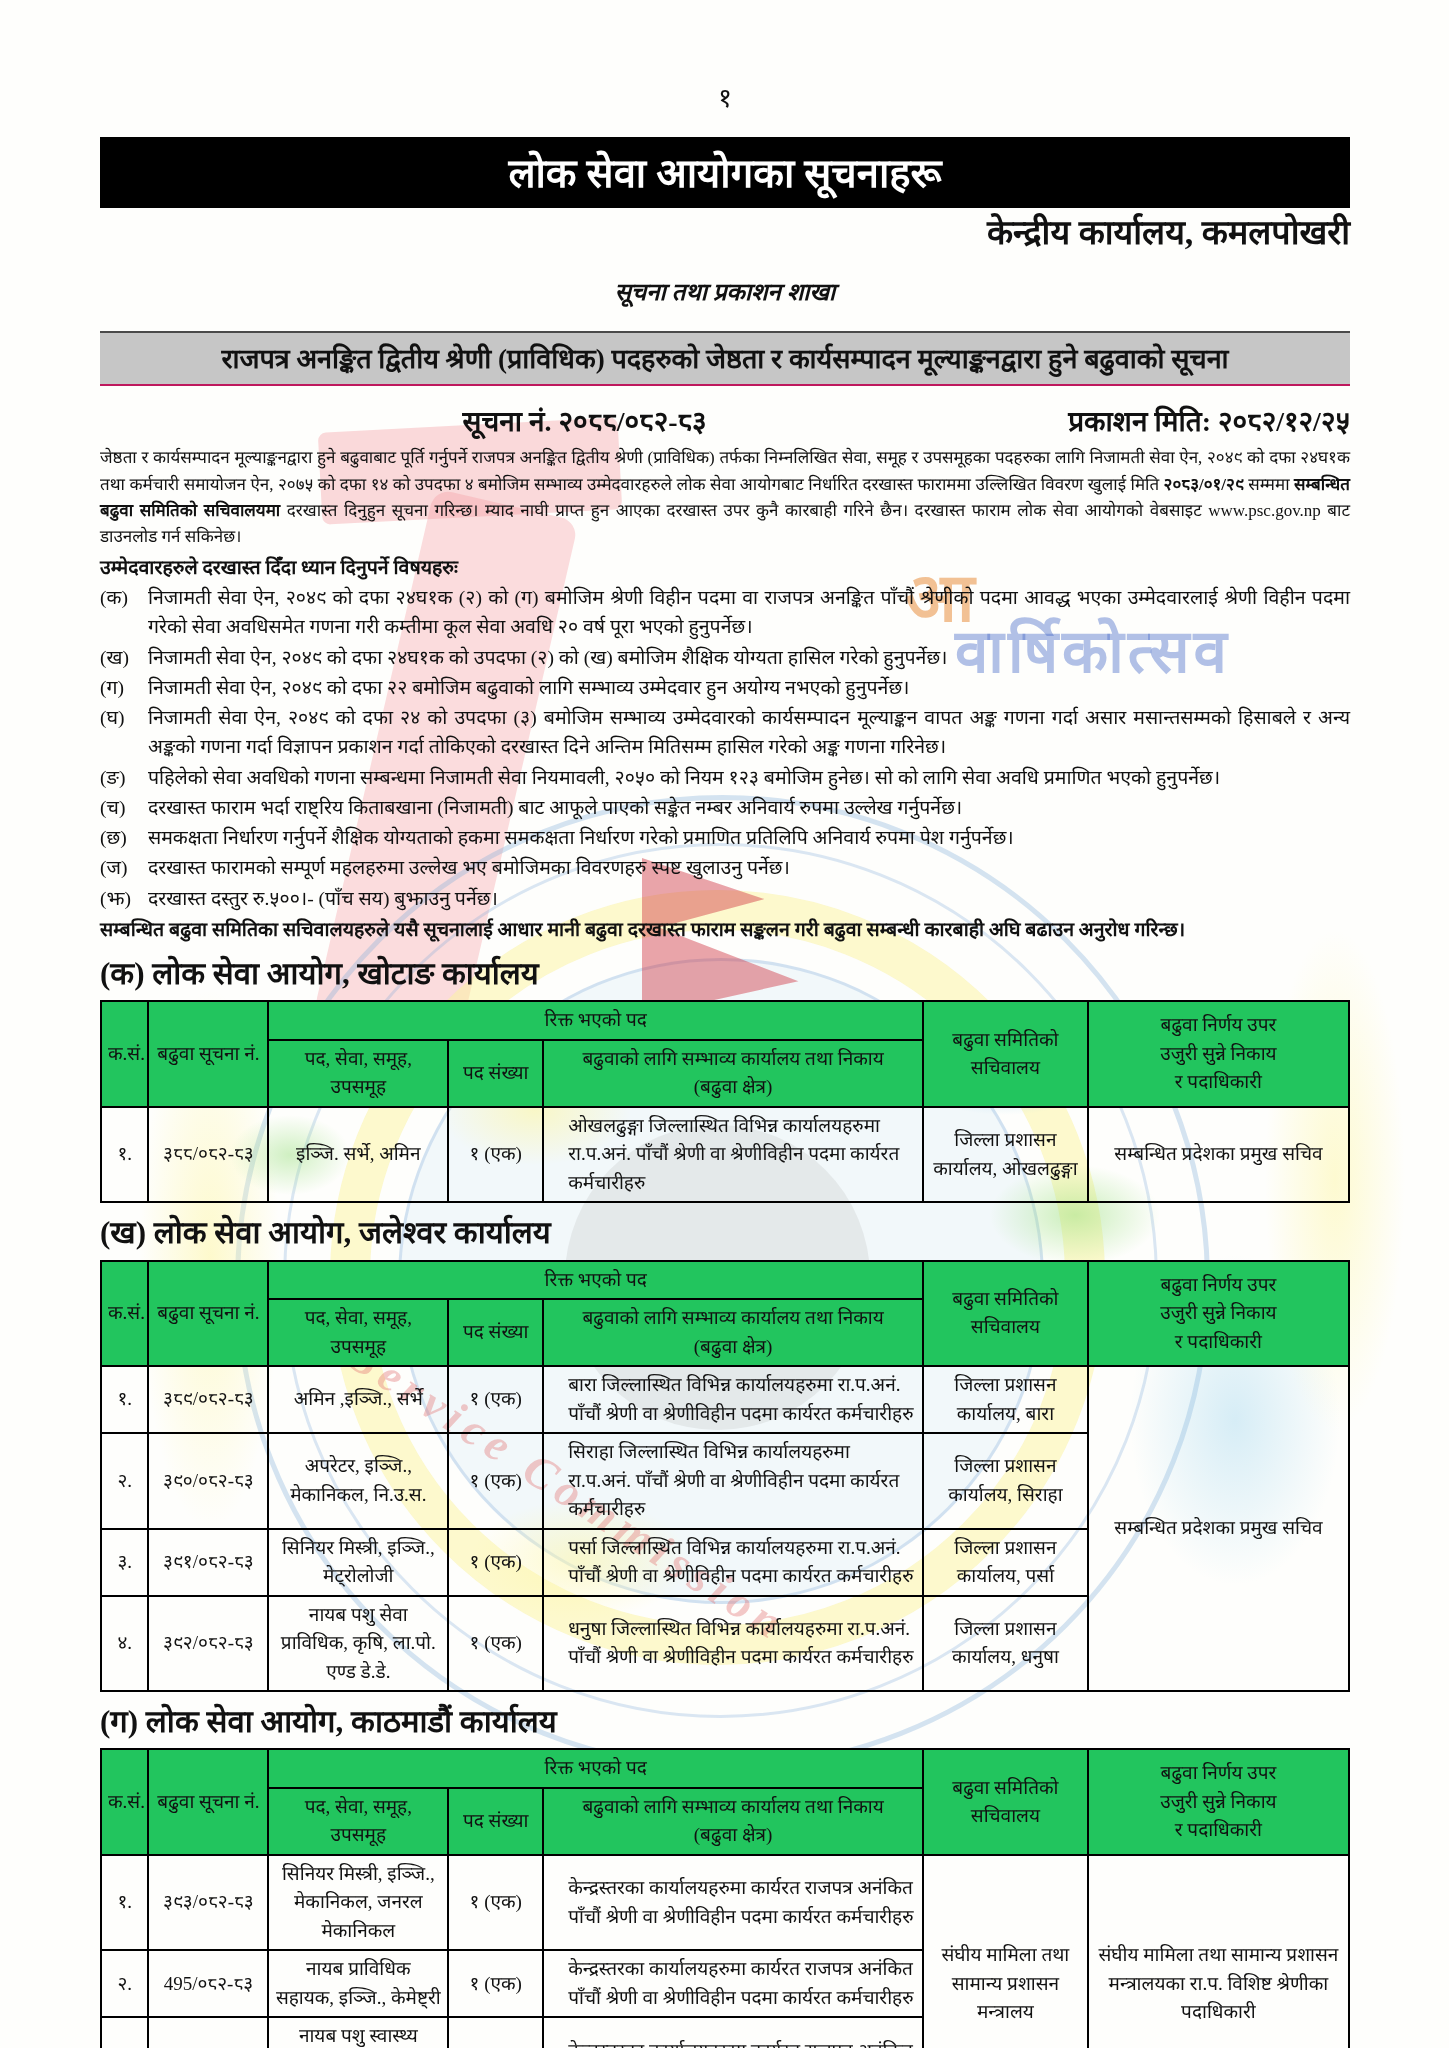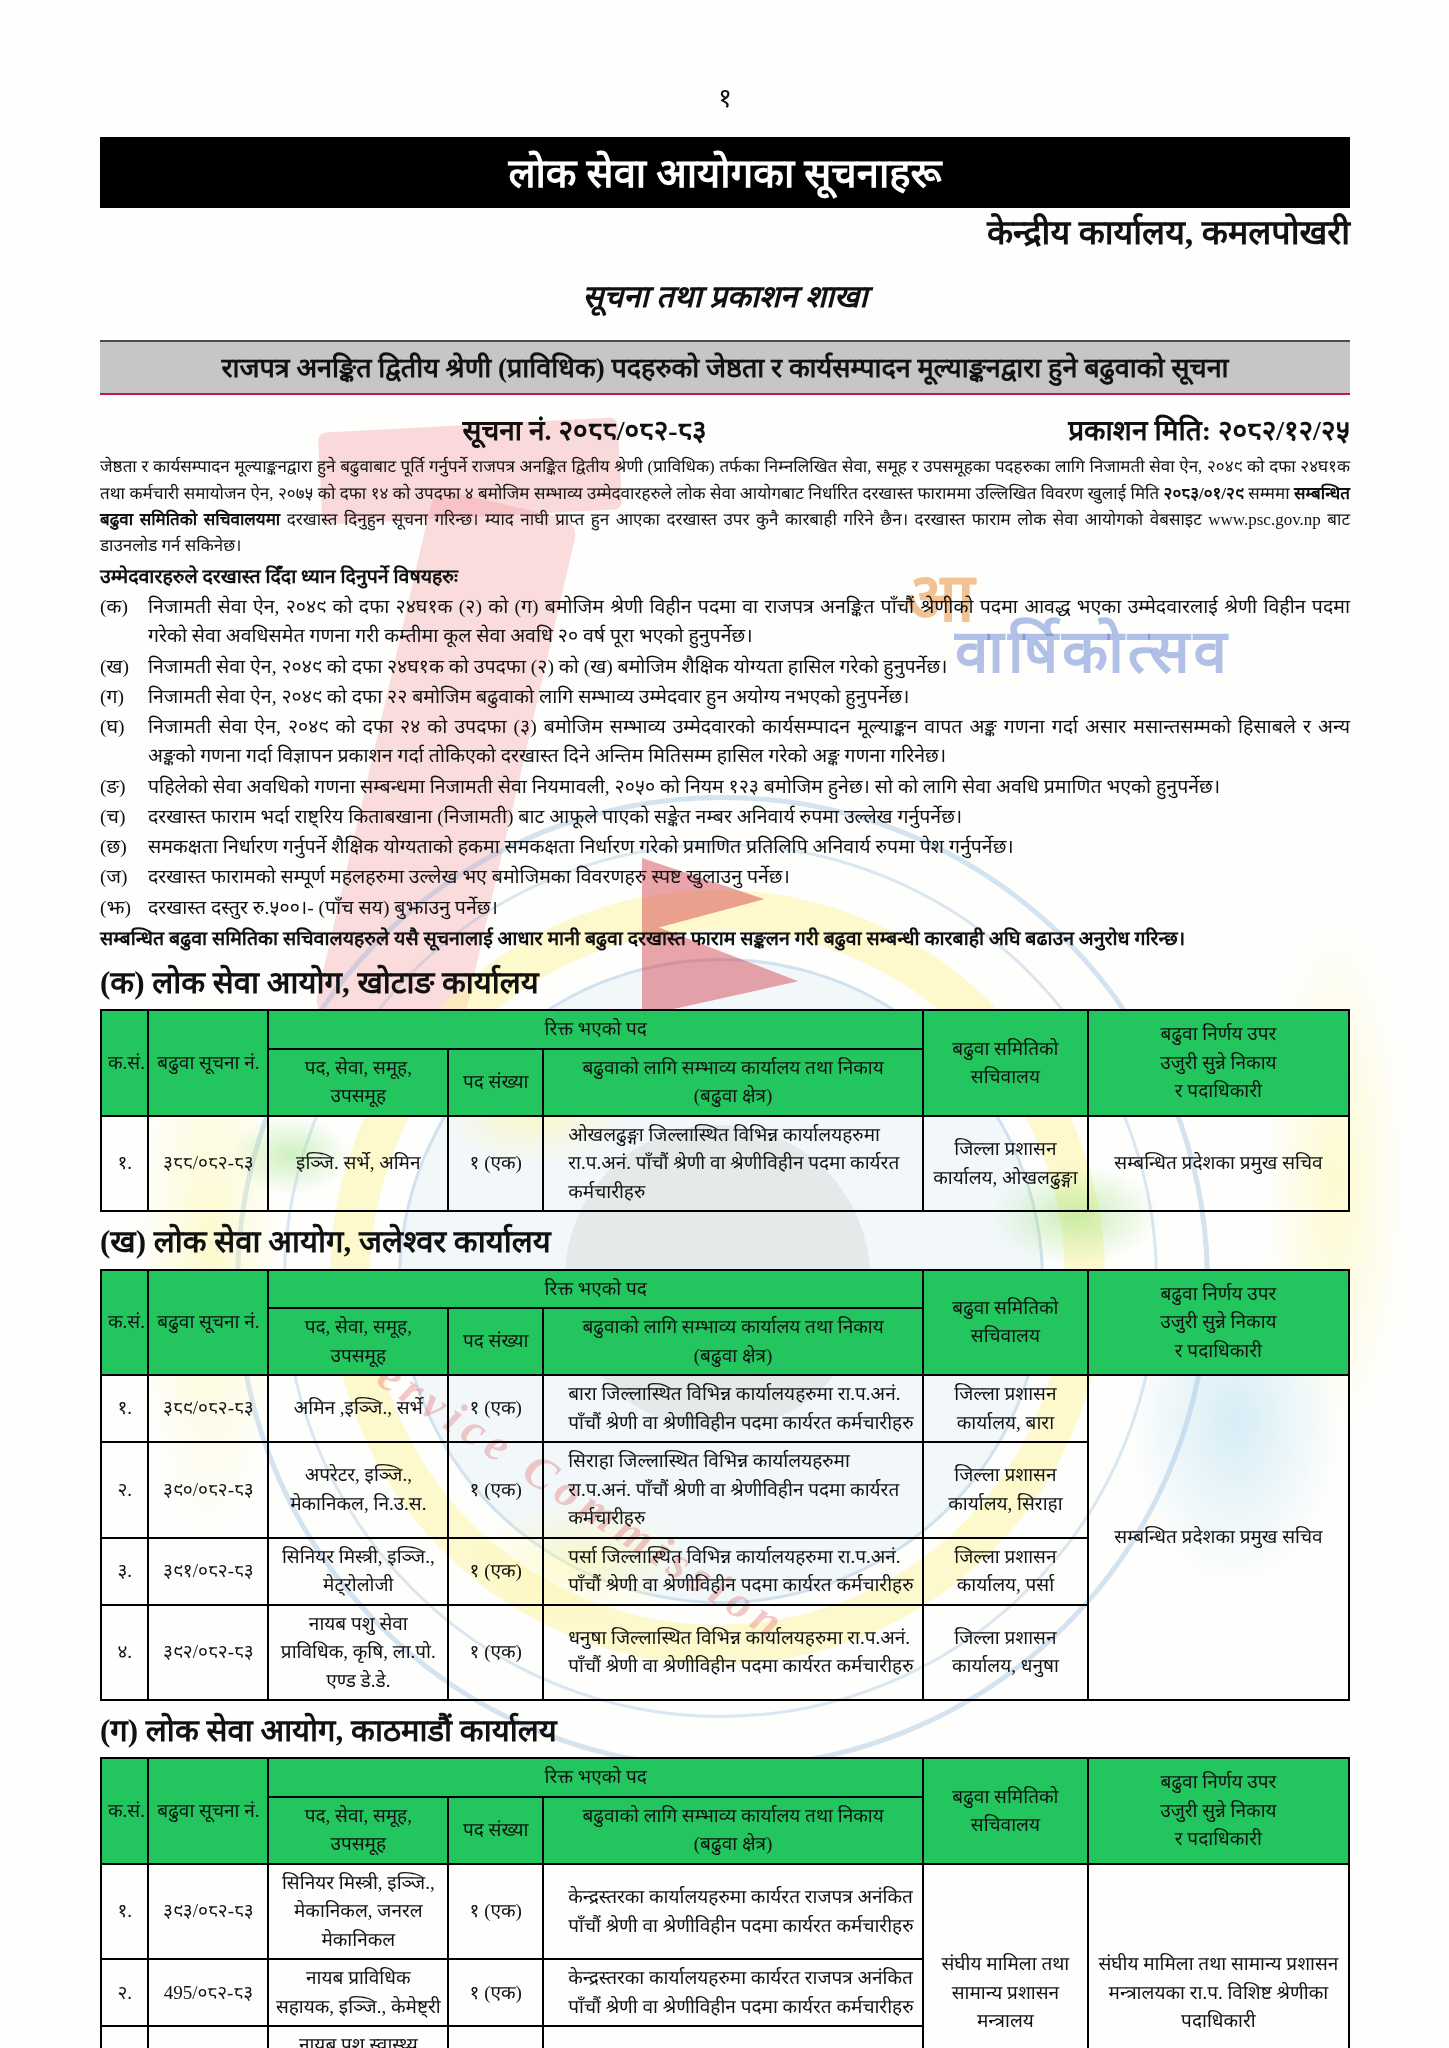--- a/index.html
+++ b/index.html
@@ -35,21 +35,21 @@
   #wm-g2{left:230px;top:1115px;width:120px;height:80px;background:radial-gradient(closest-side,rgba(150,222,122,.45),rgba(150,222,122,0));}
   #wm-cy1{left:915px;top:1045px;width:180px;height:70px;background:radial-gradient(closest-side,rgba(140,205,235,.5),rgba(140,205,235,0));}
   #wm-cy2{left:1130px;top:1255px;width:210px;height:330px;background:radial-gradient(closest-side,rgba(140,205,235,.35),rgba(140,205,235,0));}
 
   
   .content{position:absolute;left:100px;top:0;width:1250px;z-index:1;}
   .pagenum{margin-top:78px;text-align:center;font-size:27px;}
   .banner{margin-top:22px;background:#000;color:#fff;text-align:center;
           font-size:40px;font-weight:bold;padding:7px 0 9px;}
   .office{text-align:right;font-size:34px;font-weight:bold;}
-  .branch{margin-top:20px;text-align:center;font-size:31px;font-weight:bold;font-style:italic;}
+  .branch{margin-top:20px;text-align:center;font-size:24px;font-weight:bold;font-style:italic;}
   .graybar{margin-top:24px;background:#c6c6c6;border-top:2px solid #4a4a4a;border-bottom:2px solid #be185d;
            text-align:center;font-size:27px;font-weight:bold;padding:6px 4px 8px;}
   .noticeline{margin-top:18px;display:flex;font-size:28px;font-weight:bold;line-height:1.3;}
   .noticeline .sp{flex:0 0 29%;}
   .noticeline .no{flex:1;text-align:left;}
   .noticeline .dt{text-align:right;}
   .para{margin-top:5px;font-size:17px;line-height:1.55;text-align:justify;}
   .notes-head{margin-top:2px;font-size:19.5px;font-weight:bold;line-height:1.5;}
   .note{display:flex;font-size:19.5px;line-height:1.5;margin-top:1px;}
   .note .lbl{flex:0 0 48px;}

